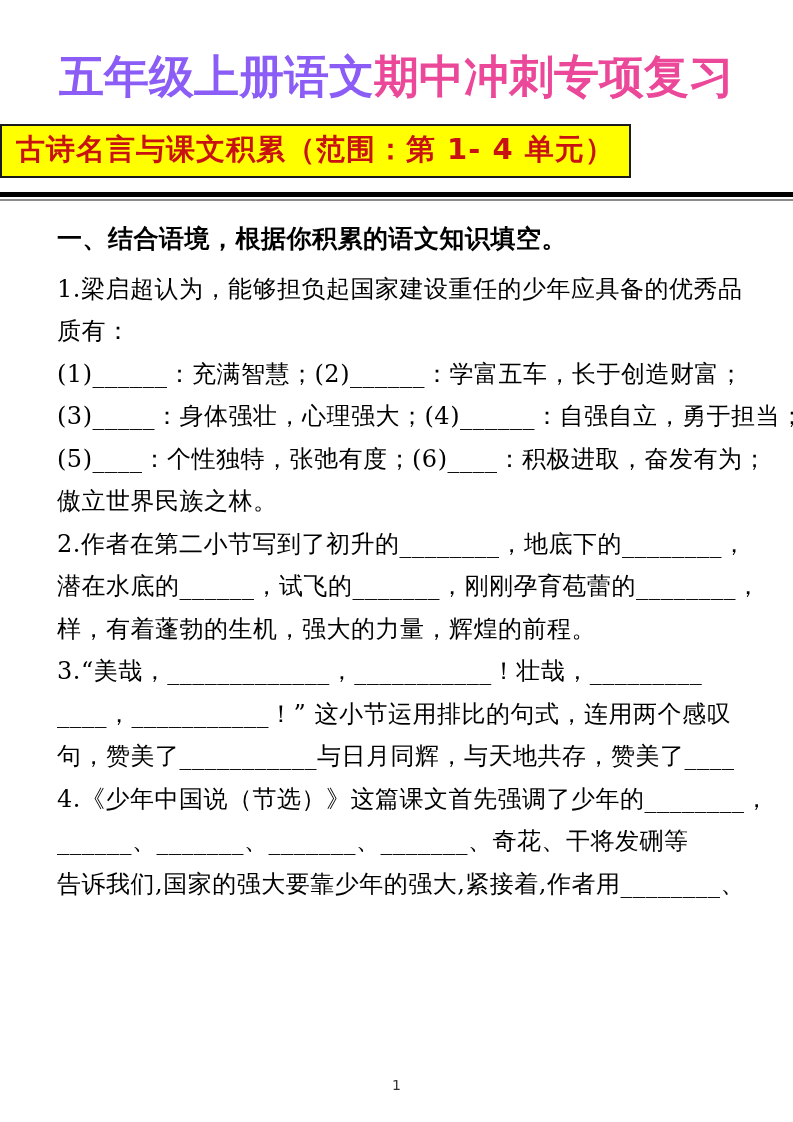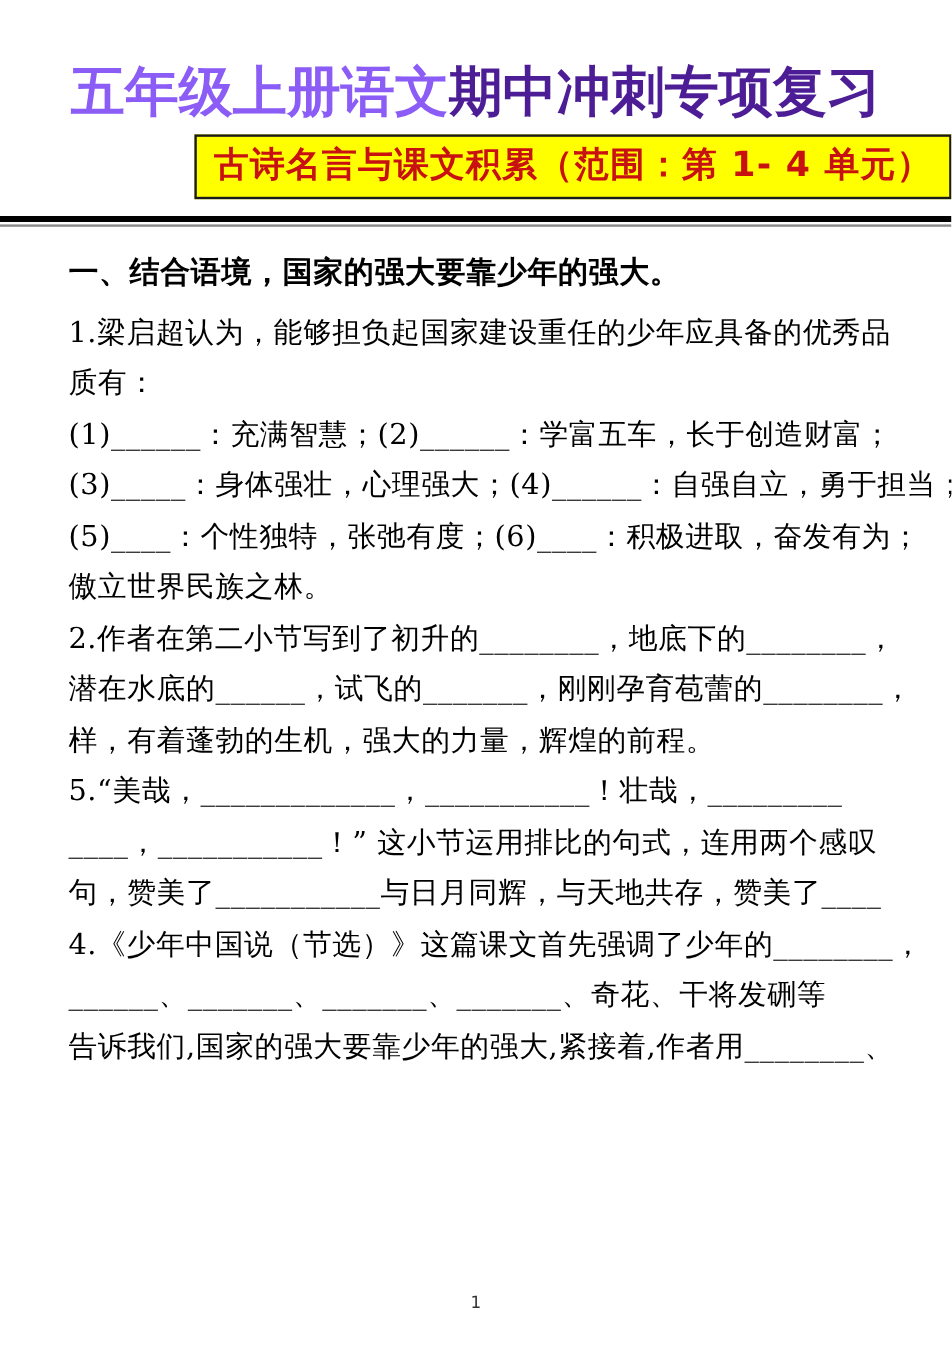--- a/index.html
+++ b/index.html
@@ -22,24 +22,24 @@
   }
   .doc-title {
     font-family: "DejaVu Sans", sans-serif;
     font-size: 45px;
     font-weight: 900;
     letter-spacing: 0px;
     line-height: 1.1;
     white-space: nowrap;
   }
   .doc-title .t-black { color: #8b5cf6; }
-  .doc-title .t-red   { color: #4c1d95; }
+  .doc-title .t-red   { color: #ec4899; }
   .subtitle-wrap {
-    margin-top: 10px;
-    text-align: right;
+    margin-top: 22px;
+    text-align: left;
   }
   .subtitle-box {
     display: inline-block;
     background: #ffff00;
     border: 2px solid #1a1a1a;
     padding: 4px 14px 6px 14px;
     font-family: "DejaVu Sans", sans-serif;
     font-size: 29px;
     font-weight: 700;
     color: #c81212;
@@ -104,32 +104,32 @@
     <div class="subtitle-wrap">
       <span class="subtitle-box">古诗名言与课文积累（范围：第 1- 4 单元）</span>
     </div>
     <div class="double-rule">
       <div class="rule-black"></div>
       <div class="rule-gray"></div>
     </div>
   </div>
 
   <div class="doc-body">
-    <p class="section-heading">一、结合语境，国家的强大要靠少年的强大。</p>
+    <p class="section-heading">一、结合语境，根据你积累的语文知识填空。</p>
     <div>
         <p class="line">1.梁启超认为，能够担负起国家建设重任的少年应具备的优秀品</p>
         <p class="line">质有：</p>
         <p class="line">(1)______：充满智慧；(2)______：学富五车，长于创造财富；</p>
         <p class="line">(3)_____：身体强壮，心理强大；(4)______：自强自立，勇于担当；</p>
         <p class="line">(5)____：个性独特，张弛有度；(6)____：积极进取，奋发有为；</p>
         <p class="line">傲立世界民族之林。</p>
         <p class="line">2.作者在第二小节写到了初升的________，地底下的________，</p>
         <p class="line">潜在水底的______，试飞的_______，刚刚孕育苞蕾的________，</p>
         <p class="line">样，有着蓬勃的生机，强大的力量，辉煌的前程。</p>
-        <p class="line">5.“美哉，_____________，___________！壮哉，_________</p>
+        <p class="line">3.“美哉，_____________，___________！壮哉，_________</p>
         <p class="line">____，___________！”  这小节运用排比的句式，连用两个感叹</p>
         <p class="line">句，赞美了___________与日月同辉，与天地共存，赞美了____</p>
         <p class="line">4.《少年中国说（节选）》这篇课文首先强调了少年的________，</p>
         <p class="line">______、_______、_______、_______、奇花、干将发硎等</p>
         <p class="line">告诉我们,国家的强大要靠少年的强大,紧接着,作者用________、</p>
       </div>
   </div>
 
   <div class="page-footer">
     <span class="page-number">1</span>

